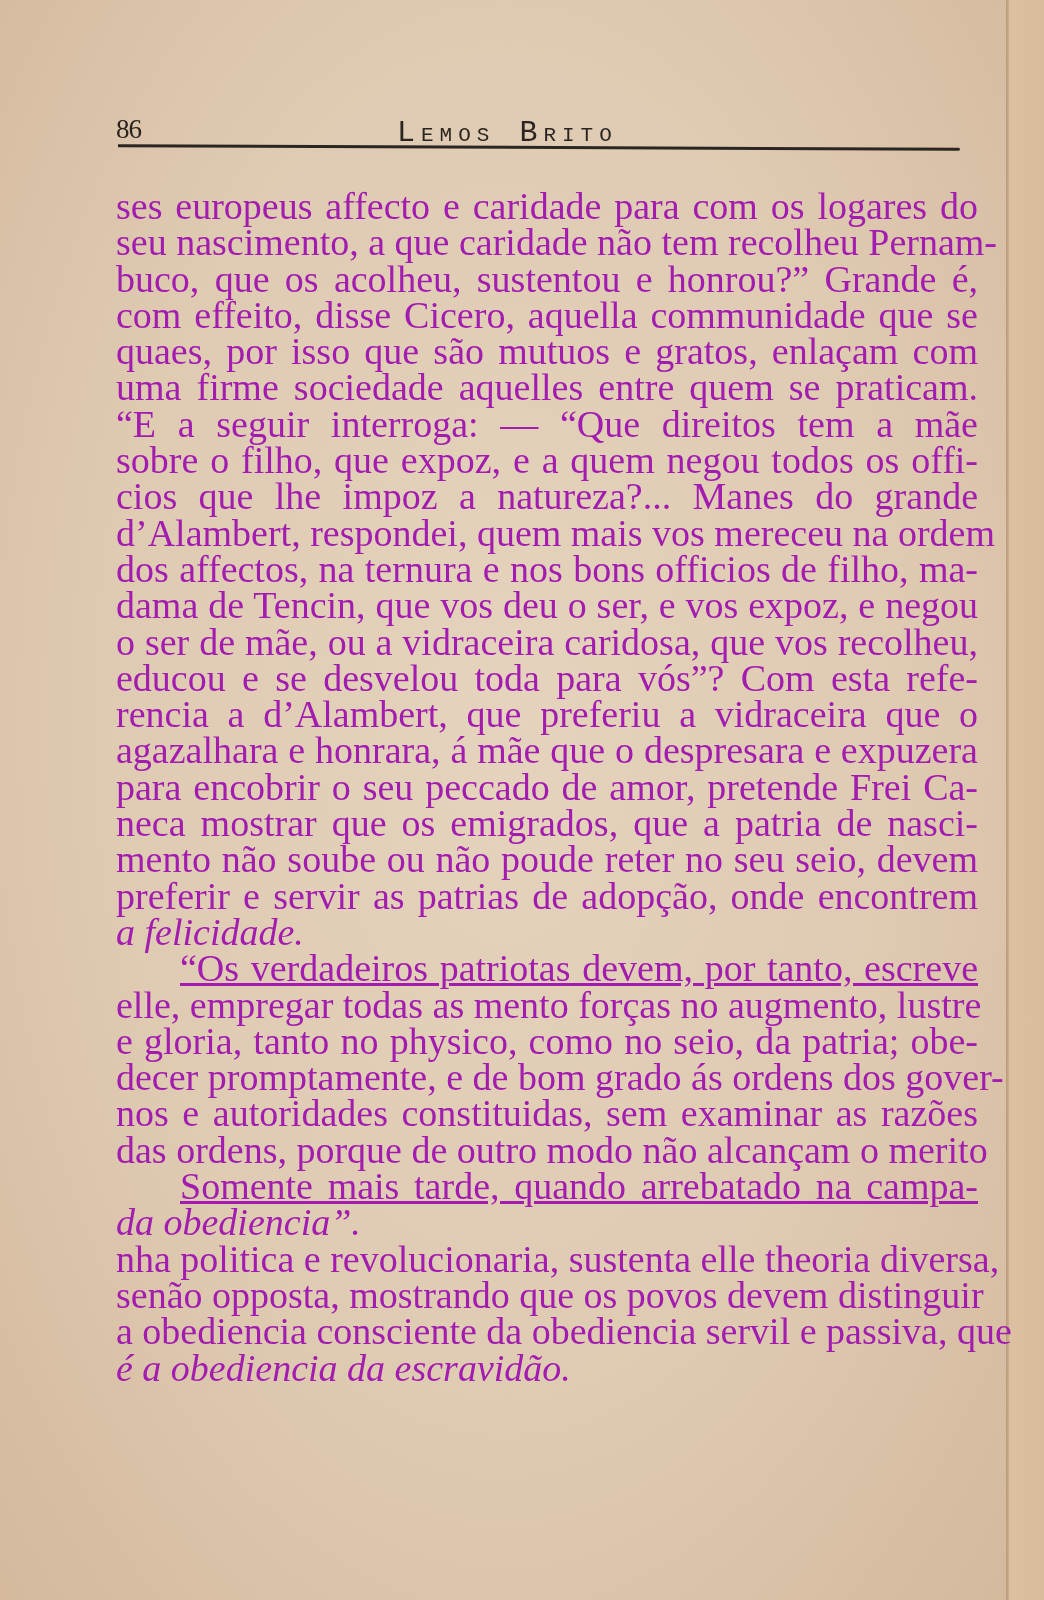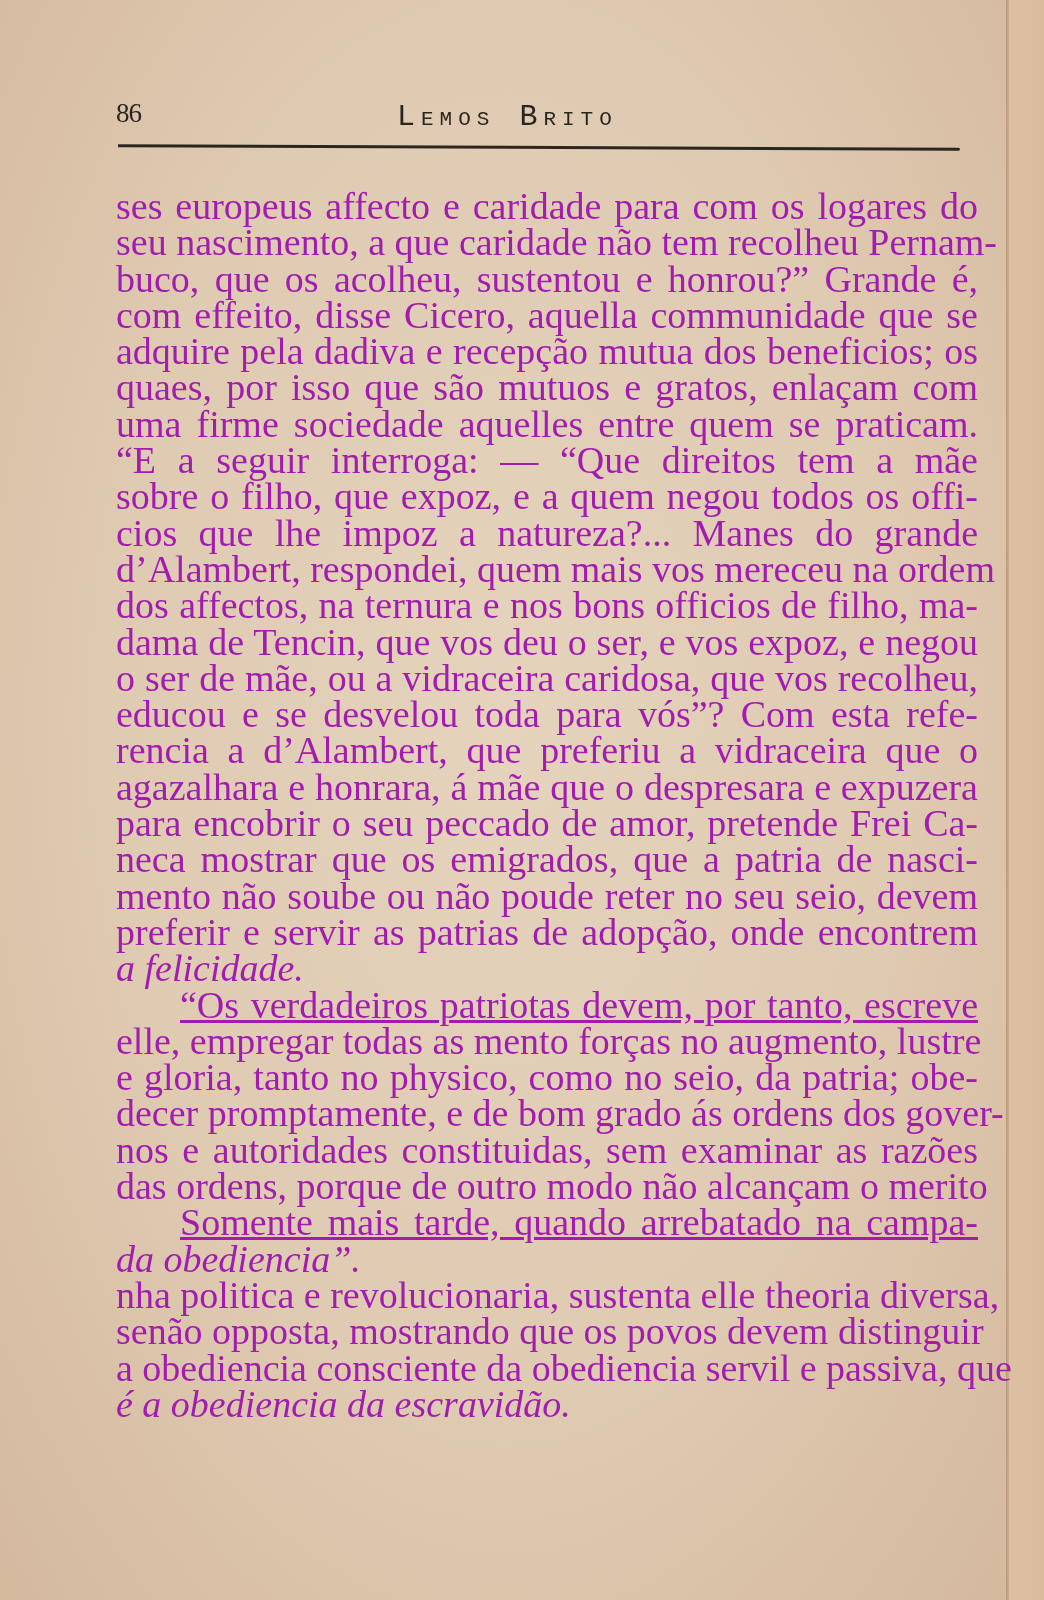--- a/index.html
+++ b/index.html
@@ -34,21 +34,21 @@
       position: absolute;
       left: 1009px;
       top: 0;
       width: 35px;
       height: 1600px;
       background: linear-gradient(to right, #dcc0a2, #d9bc9c);
     }
     .header {
       position: absolute;
       left: 116px;
-      top: 96px;
+      top: 112px;
       width: 866px;
       height: 50px;
     }
     .page-number {
       position: absolute;
       left: 0;
       top: 2px;
       font-size: 27px;
       color: #2a2520;
       letter-spacing: -1px;
@@ -109,21 +109,20 @@
   <span class="page-number">86</span>
   <span class="running-title">Lemos Brito</span>
 </div>
 <div class="rule"></div>
 
 <div class="text-block">
   <span class="line">ses europeus affecto e caridade para com os logares do</span>
   <span class="line">seu nascimento, a que caridade não tem recolheu Pernam-</span>
   <span class="line">buco, que os acolheu, sustentou e honrou?” Grande é,</span>
   <span class="line">com effeito, disse Cicero, aquella communidade que se</span>
-  <span class="line">adquire pela dadiva e recepção mutua dos beneficios; os</span>
   <span class="line">quaes, por isso que são mutuos e gratos, enlaçam com</span>
   <span class="line">uma firme sociedade aquelles entre quem se praticam.</span>
   <span class="line">“E a seguir interroga: — “Que direitos tem a mãe</span>
   <span class="line">sobre o filho, que expoz, e a quem negou todos os offi-</span>
   <span class="line">cios que lhe impoz a natureza?... Manes do grande</span>
   <span class="line">d’Alambert, respondei, quem mais vos mereceu na ordem</span>
   <span class="line">dos affectos, na ternura e nos bons officios de filho, ma-</span>
   <span class="line">dama de Tencin, que vos deu o ser, e vos expoz, e negou</span>
   <span class="line">o ser de mãe, ou a vidraceira caridosa, que vos recolheu,</span>
   <span class="line">educou e se desvelou toda para vós”? Com esta refe-</span>

